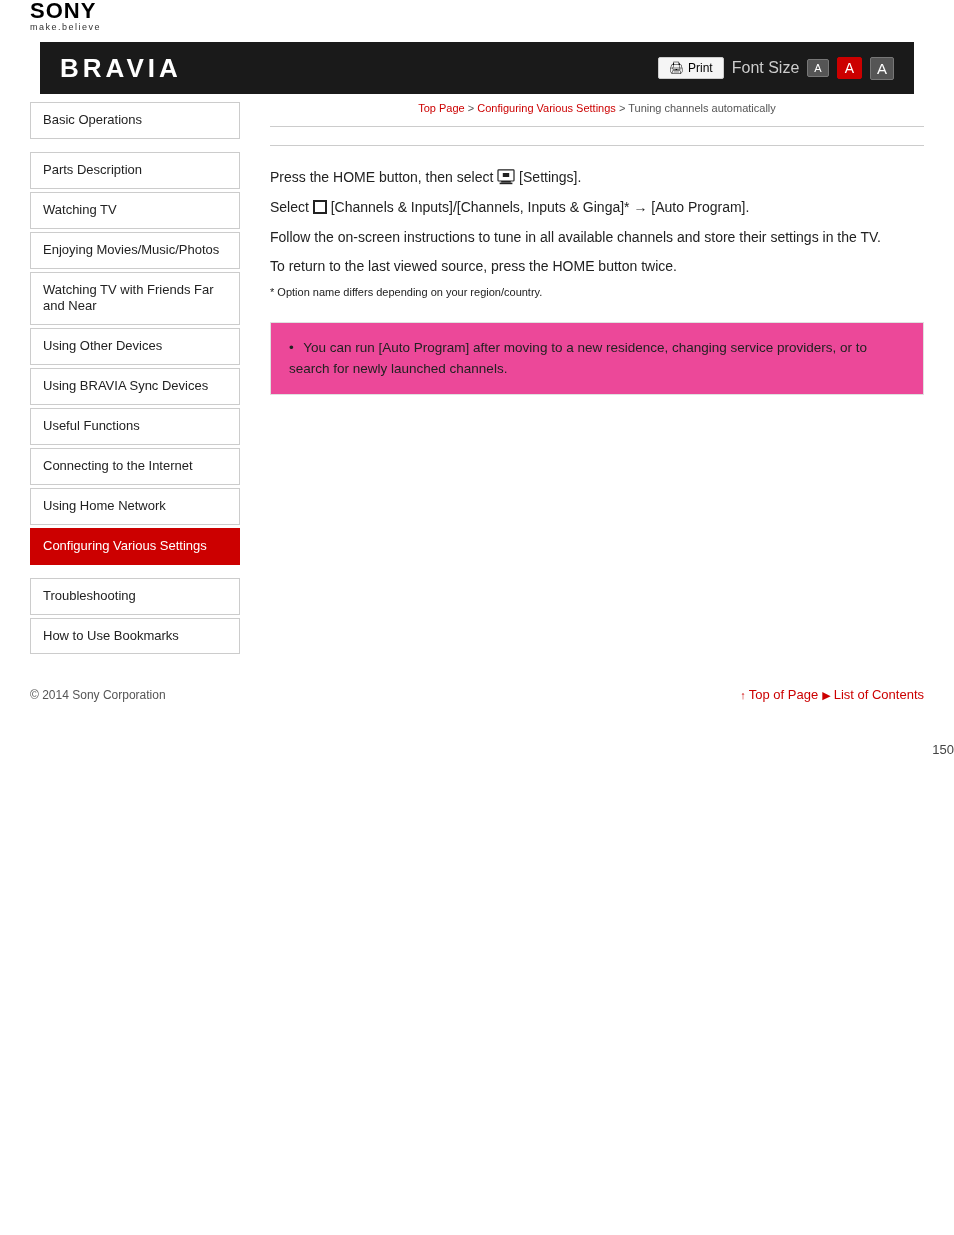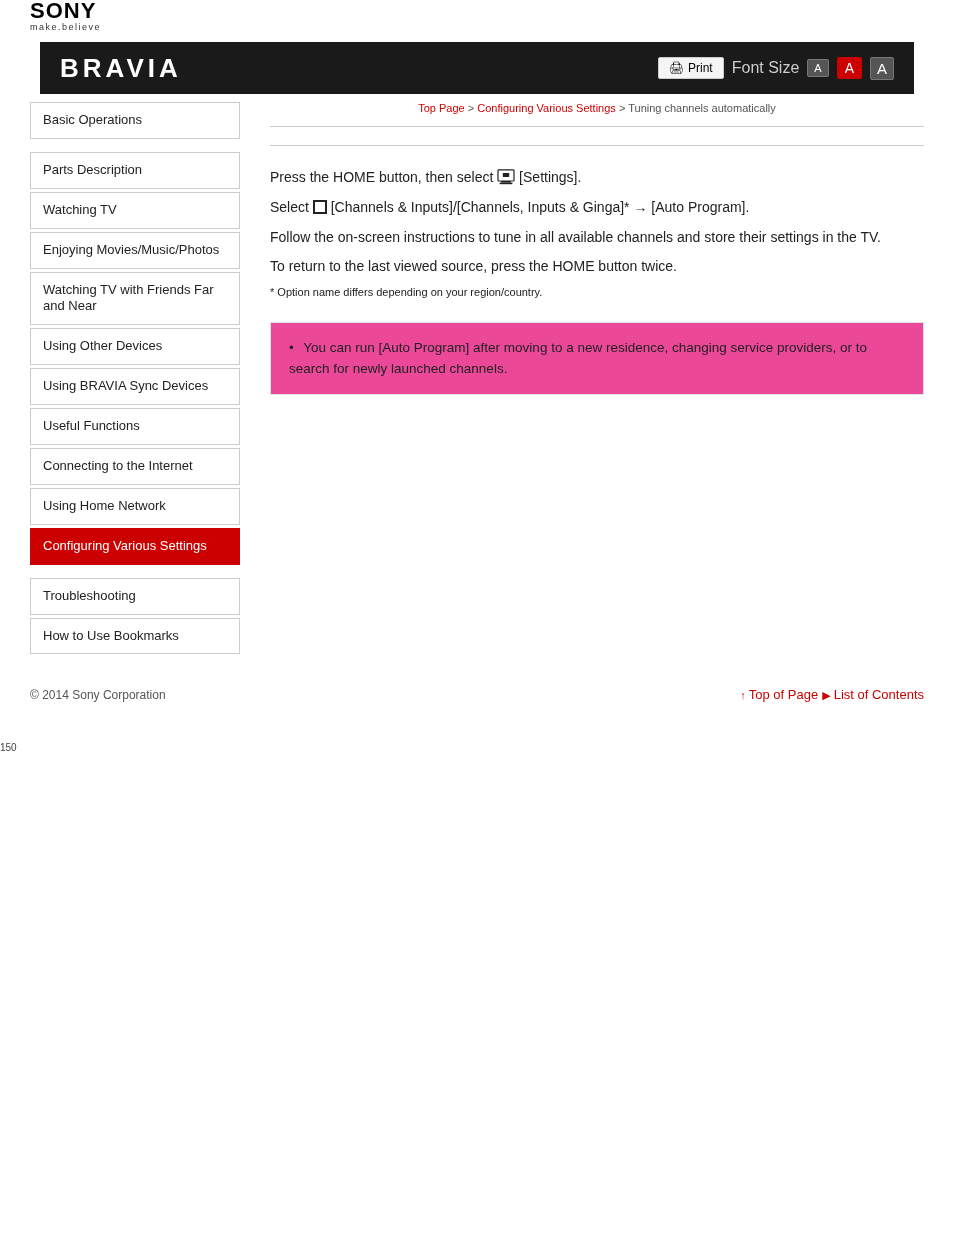--- a/index.html
+++ b/index.html
@@ -214,22 +214,22 @@
       gap: 4px;
     }
     .footer-link {
       color: #c00;
       font-size: 13px;
       text-decoration: none;
       cursor: pointer;
     }
 
     .page-number {
-      text-align: left;
-      font-size: 10px;
+      text-align: right;
+      font-size: 13px;
       color: #444;
       margin-top: 30px;
       padding-bottom: 20px;
     }
 
     .arrow-up { font-size: 11px; }
     .arrow-right { font-size: 11px; }
   </style>
 </head>
 <body>

